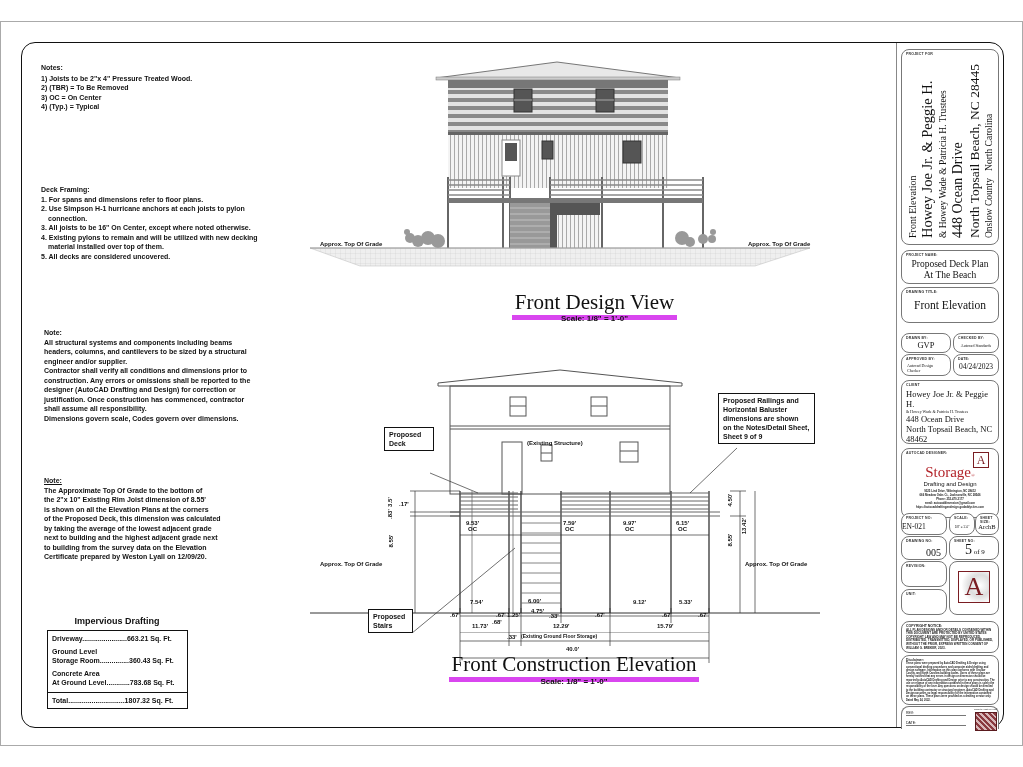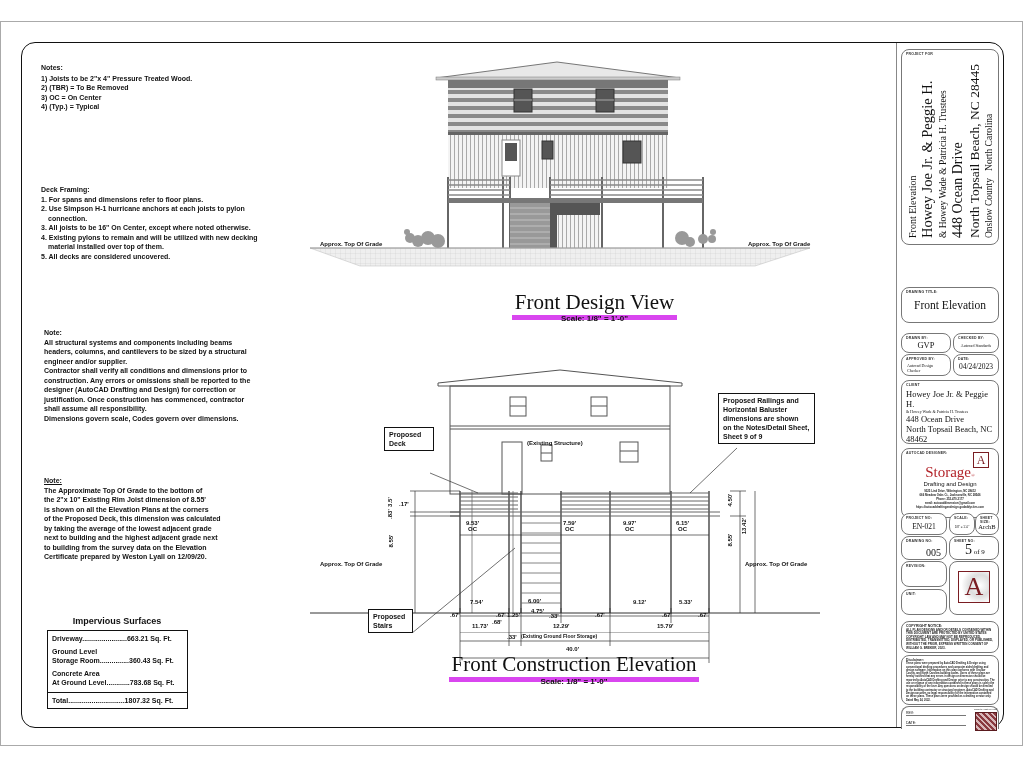--- a/index.html
+++ b/index.html
@@ -69,21 +69,21 @@
       <div>The Approximate Top Of Grade to the bottom of</div>
       <div>the 2"x 10" Existing Rim Joist dimension of 8.55'</div>
       <div>is shown on all the Elevation Plans at the corners</div>
       <div>of the Proposed Deck, this dimension was calculated</div>
       <div>by taking the average of the lowest adjacent grade</div>
       <div>next to building and the highest adjacent grade next</div>
       <div>to building from the survey data on the Elevation</div>
       <div>Certificate prepared by Weston Lyall on 12/09/20.</div>
     </div>
 
-    <div class="abs imp-title" style="left:25px;top:573px;width:140px;">Impervious Surfaces</div>
+    <div class="abs imp-title" style="left:25px;top:573px;width:140px;">Impervious Drafting</div>
     <div class="abs imp-box" style="left:25px;top:587px;width:131px;">
       <div>Driveway.......................663.21 Sq. Ft.</div>
       <div style="margin-top:3px">Ground Level</div>
       <div>Storage Room...............360.43 Sq. Ft.</div>
       <div style="margin-top:3px">Concrete Area</div>
       <div>At Ground Level............783.68 Sq. Ft.</div>
       <div class="sep"></div>
       <div>Total.............................1807.32 Sq. Ft.</div>
     </div>
 
@@ -351,20 +351,27 @@
         <div class="rot tserif" style="left:5px;top:188px;font-size:10px;">Front Elevation</div>
         <div class="rot tserif" style="left:17px;top:188px;font-size:14.5px;">Howey Joe Jr. &amp; Peggie H.</div>
         <div class="rot tserif" style="left:36px;top:188px;font-size:9.5px;">&amp; Howey Wade &amp; Patricia H. Trustees</div>
         <div class="rot tserif" style="left:48px;top:188px;font-size:14px;">448 Ocean Drive</div>
         <div class="rot tserif" style="left:65px;top:188px;font-size:13.5px;">North Topsail Beach, NC 28445</div>
         <div class="rot tserif" style="left:82px;top:188px;font-size:9.5px;">
           <span>Onslow County</span>&nbsp;&nbsp;&nbsp;<span>North Carolina</span>
         </div>
       </div>
 
+      <div class="tbox" style="left:4px;top:207px;width:96px;height:32px;">
+        <div class="tcap">PROJECT NAME:</div>
+        <div class="abs tserif" style="left:0;top:8px;width:96px;text-align:center;font-size:9.5px;line-height:11px;">
+          <div>Proposed Deck Plan</div>
+          <div>At The Beach</div>
+        </div>
+      </div>
 
       <div class="tbox" style="left:4px;top:244px;width:96px;height:34px;">
         <div class="tcap">DRAWING TITLE:</div>
         <div class="abs tserif" style="left:0;top:11px;width:96px;text-align:center;font-size:11.5px;">Front Elevation</div>
       </div>
 
       <div class="tbox" style="left:4px;top:290px;width:48px;height:18px;">
         <div class="tcap">DRAWN BY:</div>
         <div class="abs tserif" style="left:0;top:6px;width:48px;text-align:center;font-size:8.5px;">GVP</div>
       </div>
@@ -405,21 +412,21 @@
           <div>9325 Lind Drive, Wilmington, NC 28412</div>
           <div>666 Meadow Oaks Ct., Jacksonville, NC 28546</div>
           <div>Phone: 252-470-3177</div>
           <div>email: autocaddimension@gmail.com</div>
           <div>https://autocaddraftingandesign.godaddysites.com</div>
         </div>
       </div>
 
       <div class="tbox" style="left:4px;top:470px;width:44px;height:20px;">
         <div class="tcap">PROJECT NO:</div>
-        <div class="abs tserif" style="left:0;top:8px;width:44px;text-align:center;font-size:7.5px;">EN-021</div>
+        <div class="abs tserif" style="left:0;top:8px;width:44px;text-align:left;font-size:7.5px;">EN-021</div>
       </div>
       <div class="tbox" style="left:52px;top:470px;width:24px;height:20px;">
         <div class="tcap">SCALE:</div>
         <div class="abs" style="left:0;top:11px;width:24px;text-align:center;font-size:3px;">1/8" = 1'-0"</div>
       </div>
       <div class="tbox" style="left:78px;top:470px;width:22px;height:20px;">
         <div class="tcap">SHEET SIZE:</div>
         <div class="abs tserif" style="left:0;top:9px;width:22px;text-align:center;font-size:6.5px;">ArchB</div>
       </div>
 

